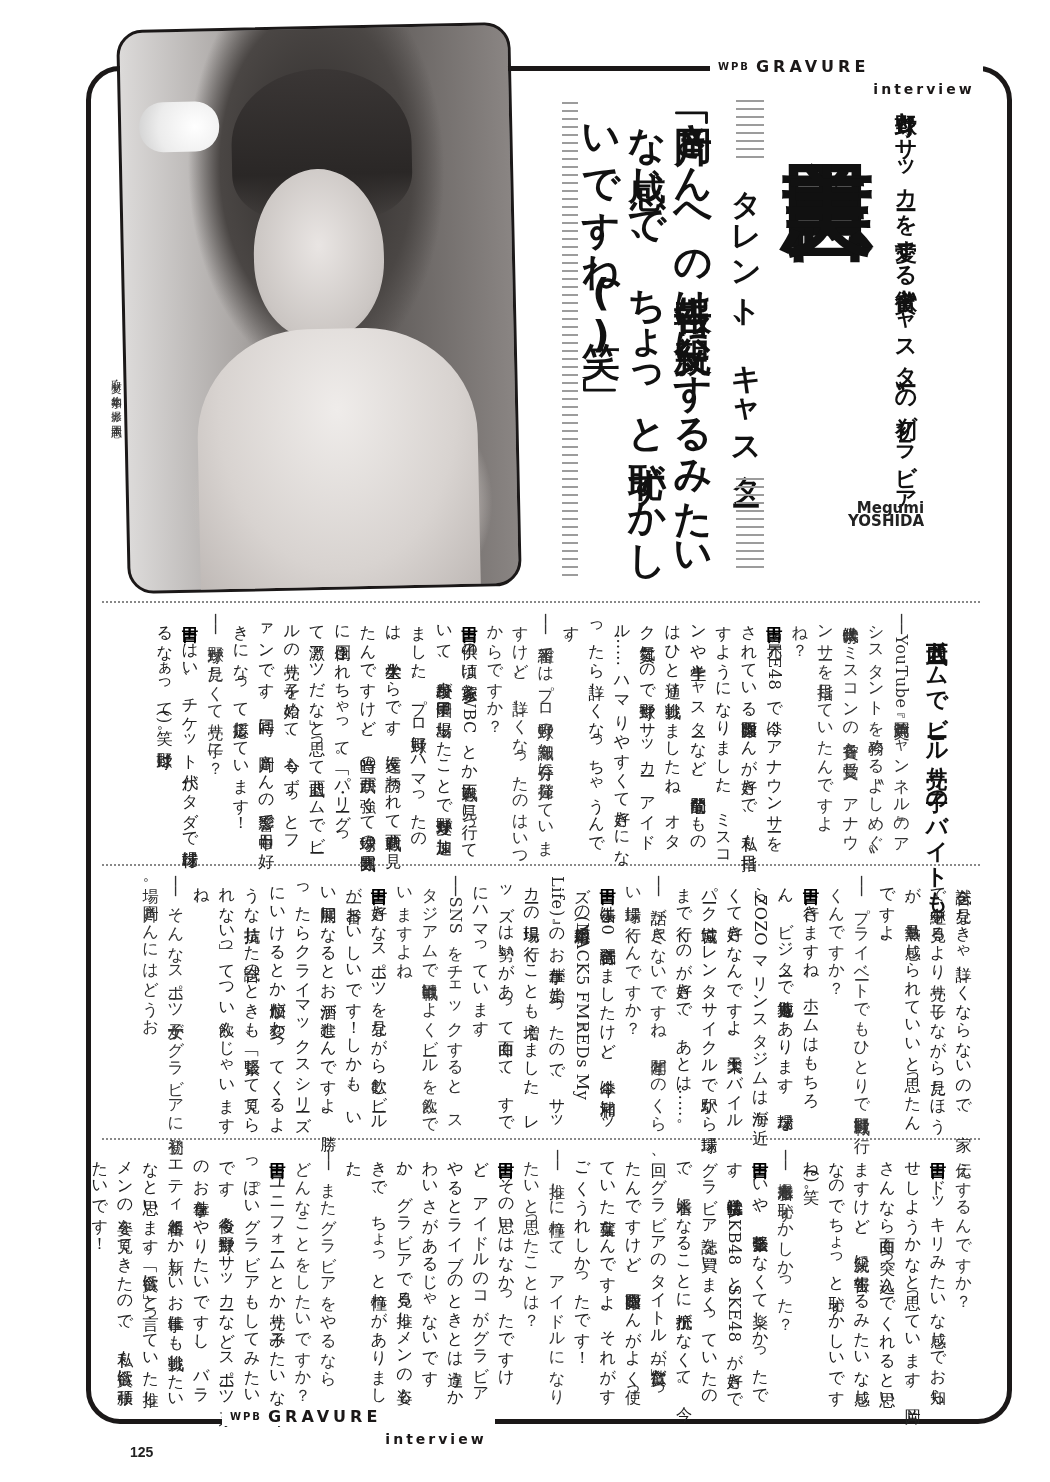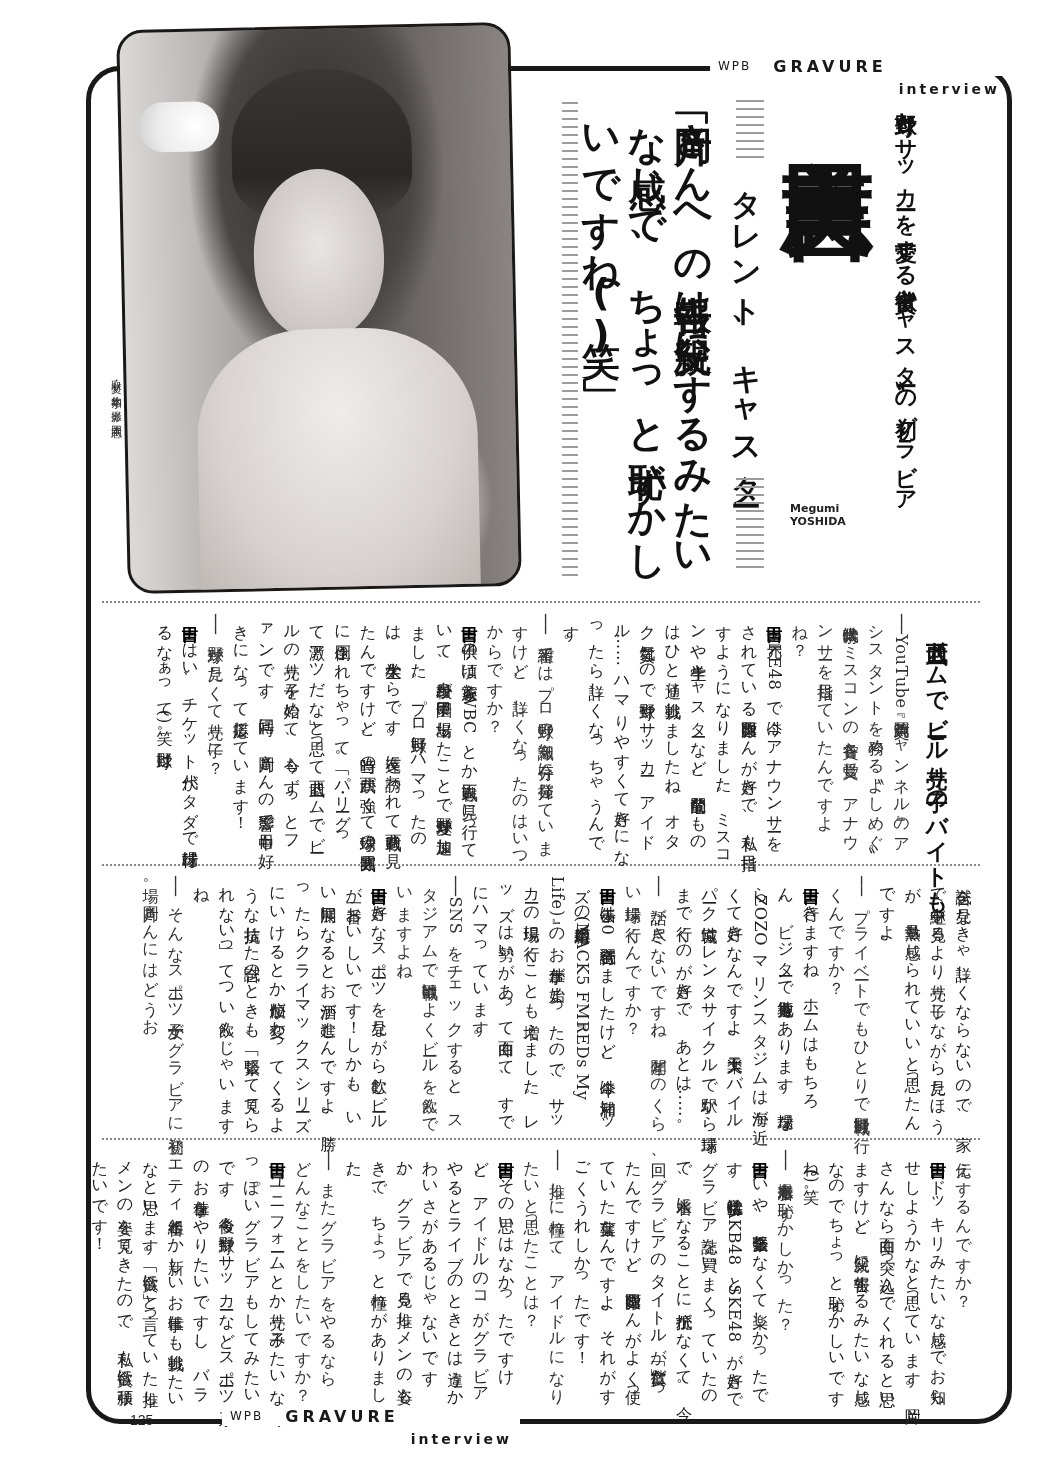--- a/index.html
+++ b/index.html
@@ -10,22 +10,22 @@
     .frame {
       position: absolute; left: 86px; top: 66px; width: 926px; height: 1358px;
       border: 5px solid #1b1818; border-radius: 34px; box-sizing: border-box;
     }
     .banner {
       position: absolute; height: 20px; display: flex; align-items: center; background: #fff;
       padding: 0 8px; font-family: "DejaVu Sans", "Liberation Sans", sans-serif; color: #1b1818;
     }
     .banner.top { left: 710px; top: 56px; }
     .banner.bottom { left: 222px; top: 1406px; }
-    .banner .wpb { font-size: 12px; font-weight: normal; letter-spacing: 2px; margin-right: 22px; }
-    .banner .grav { font-size: 16px; font-weight: bold; letter-spacing: 4px; margin-right: 12px; }
+    .banner .wpb { font-size: 10px; font-weight: bold; letter-spacing: 2px; margin-right: 6px; }
+    .banner .grav { font-size: 16px; font-weight: bold; letter-spacing: 4px; margin-right: 4px; }
     .banner .intv { font-size: 14px; font-weight: bold; letter-spacing: 3px; margin-top: 46px; }
     .photo {
       position: absolute; left: 122px; top: 26px; width: 394px; height: 564px;
       border: 3px solid #1b1818; border-radius: 26px; box-sizing: border-box; overflow: hidden;
       transform: rotate(-1.2deg);
       background:
         radial-gradient(ellipse 90px 110px at 50% 40%, #d9d4d2 0%, #bfb9b6 55%, transparent 70%),
         radial-gradient(ellipse 200px 180px at 55% 85%, #e7e3e1 0%, #c9c3c0 60%, transparent 75%),
         radial-gradient(ellipse 160px 260px at 50% 25%, #2e2b2a 0%, #4a4644 60%, transparent 80%),
         linear-gradient(90deg, #dcdad9 0%, #a8a4a2 30%, #595553 60%, #8a8583 100%);
@@ -52,43 +52,43 @@
       letter-spacing: 1px; color: #333;
     }
     .headline {
       font-family: "DejaVu Sans", "Liberation Sans", sans-serif; font-weight: bold; color: #111;
     }
     .hl-tag { left: 892px; top: 98px; font-size: 22px; line-height: 28px; letter-spacing: 0px; height: 420px; }
     .hl-name { left: 776px; top: 96px; font-size: 92px; line-height: 104px; letter-spacing: -4px; }
     .hl-role { left: 728px; top: 168px; font-size: 30px; line-height: 36px; letter-spacing: 2px; }
     .hl-quote { left: 578px; top: 100px; font-size: 38px; line-height: 46px; letter-spacing: -1px; height: 490px; }
     .romaji {
-      position: absolute; left: 790px; top: 502px; text-align: left; font-family: "DejaVu Sans", sans-serif;
-      font-weight: bold; font-size: 11px; line-height: 13px; color: #222;
+      position: absolute; left: 848px; top: 502px; text-align: right; font-family: "DejaVu Sans", sans-serif;
+      font-weight: bold; font-size: 15px; line-height: 13px; color: #222;
     }
     .stripes { position: absolute; width: 28px; }
     .stripes i { display: block; height: 2px; background: #9c9c9c; margin-bottom: 6px; }
     .divider { position: absolute; left: 102px; width: 878px; border-top: 2px dotted #888; height: 0; }
     .body-block {
       position: absolute; writing-mode: vertical-rl; text-orientation: mixed;
       font-size: 16.2px; line-height: 25.4px; letter-spacing: 0.5px; color: #222;
       font-family: "DejaVu Serif", "Liberation Serif", serif;
     }
     .body-block p { margin: 0; text-indent: 0; }
     .body-block .speaker {
       font-family: "DejaVu Sans", sans-serif; font-weight: bold; color: #000; margin-block-end: 0.6em; display: inline;
     }
     .body-block .q { color: #333; }
     .subhead {
       position: absolute; writing-mode: vertical-rl; text-orientation: upright; left: 922px; top: 626px;
       font-family: "DejaVu Sans", sans-serif; font-weight: bold; font-size: 22px; line-height: 30px; color: #111;
     }
     .page-num {
-      position: absolute; left: 130px; top: 1412px; font-family: "Liberation Sans", sans-serif;
-      font-size: 14px; font-weight: normal; color: #222;
+      position: absolute; left: 130px; top: 1444px; font-family: "Liberation Sans", sans-serif;
+      font-size: 14px; font-weight: bold; color: #222;
     }
   </style>
 </head>
 <body>
 
 <div class="frame"></div>
 
 <div class="banner top">
   <span class="wpb">WPB</span>
   <span class="grav">GRAVURE</span>

